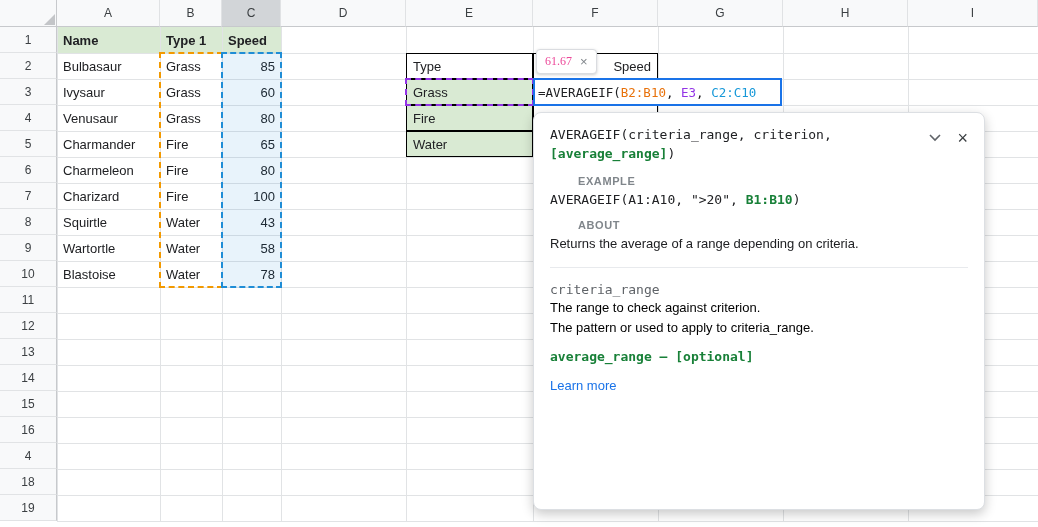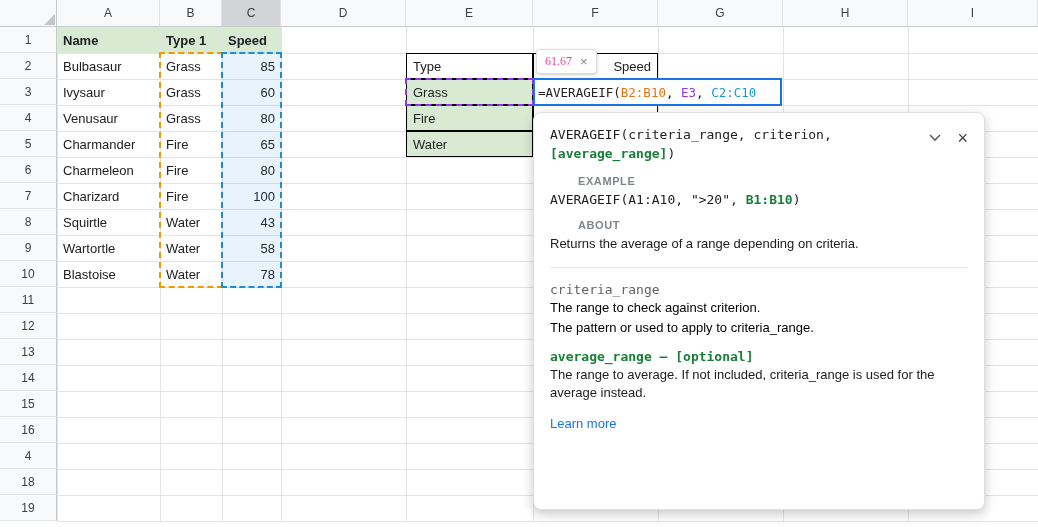--- a/index.html
+++ b/index.html
@@ -189,17 +189,16 @@
     <div class="about">Returns the average of a range depending on criteria.</div>
 
     <hr class="divider">
 
     <div class="param-name">criteria_range</div>
     <div class="param-desc">The range to check against criterion.</div>
 
     <div class="param-desc">The pattern or used to apply to criteria_range.</div>
 
     <div class="param-name active">average_range – [optional]</div>
-    <div class="param-desc active">The range to average. If not included, criteria_range is used for the average instead.</div>
 
     <a class="learn">Learn more</a>
   </div>
 </div>
 
 </body></html>

